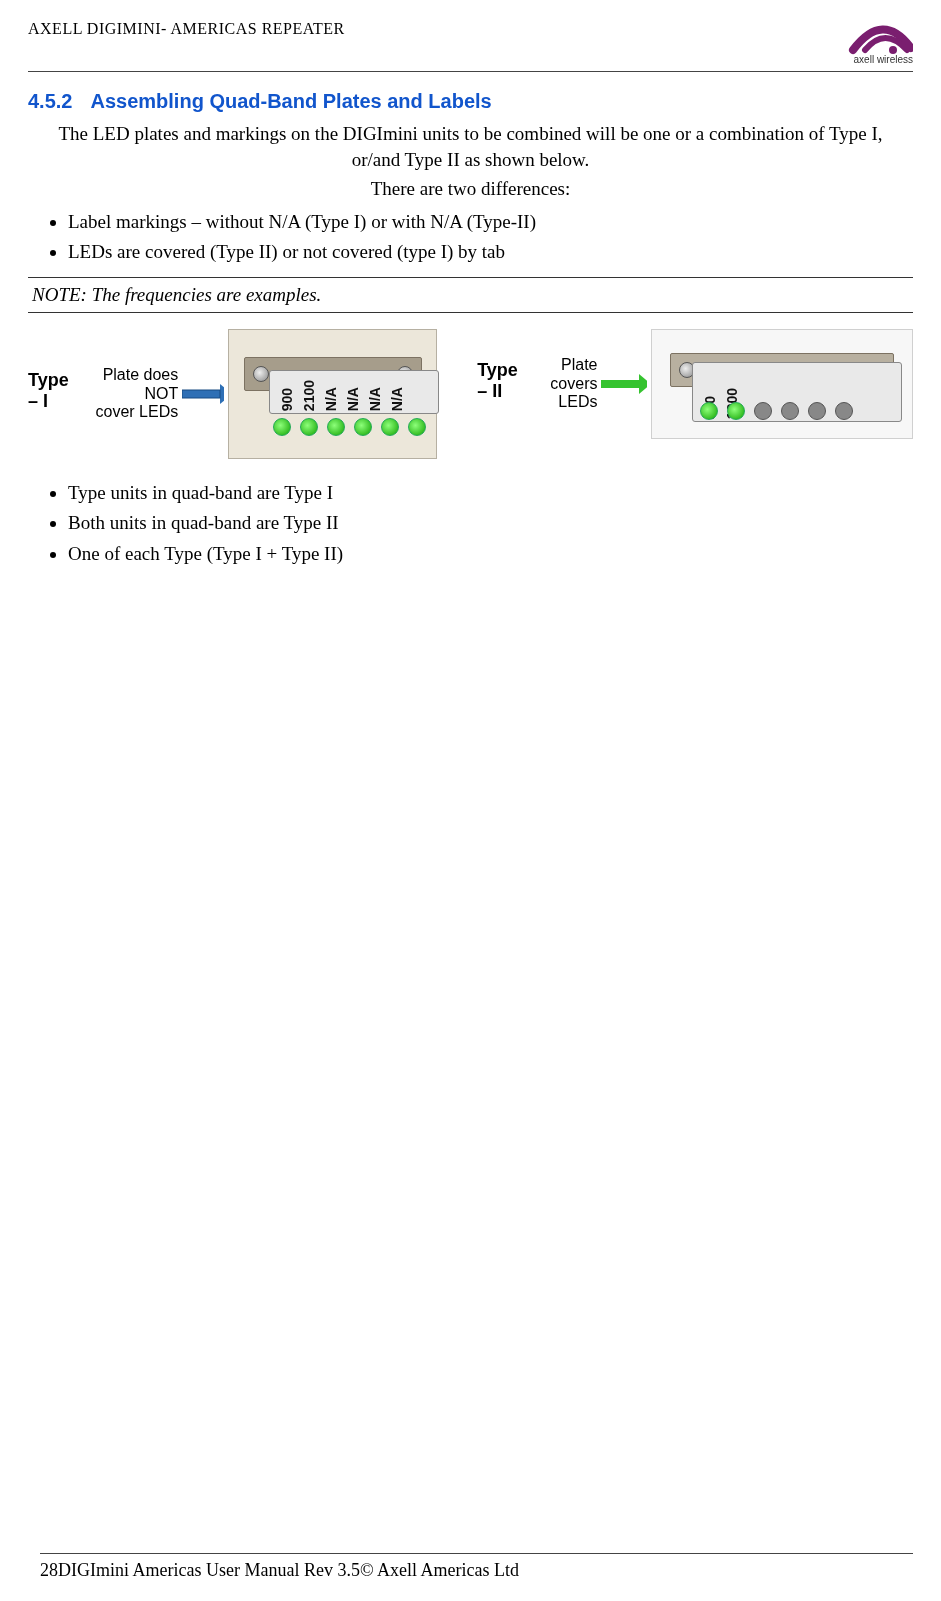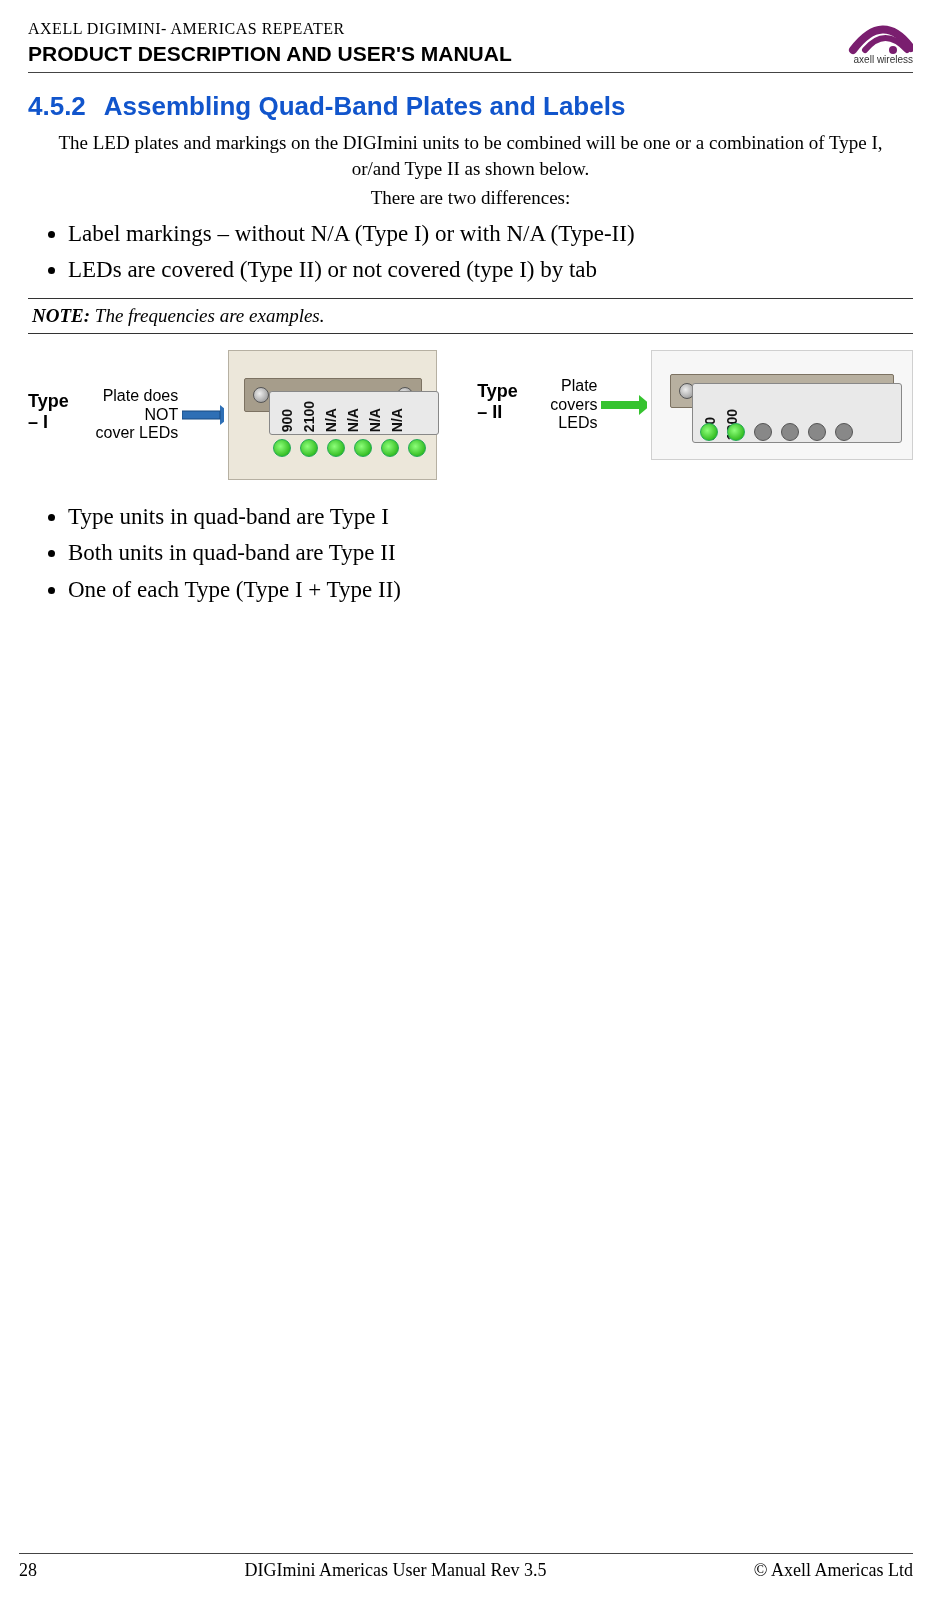--- a/index.html
+++ b/index.html
@@ -36,29 +36,29 @@
     margin-top: 4px;
   }
   .hr-top { border:none; border-top:1px solid #444; margin:6px 0 12px 0; }
   .logo { width:150px; text-align:right; }
   .logo svg { display:block; margin-left:auto; }
   .logo-text { font-family: Arial, sans-serif; font-size:10px; color:#333; text-align:right; margin-top:-2px; }
   .section-heading {
     font-family: Arial, Helvetica, sans-serif;
     color: #1155cc;
     font-weight: bold;
-    font-size: 26px;
+    font-size: 20px;
     margin: 18px 0 8px 0;
   }
   .sec-num { display:inline-block; margin-right:18px; }
   .body-text { font-size: 19px; line-height: 1.35; margin: 4px 16px; text-align: center; }
   ul.bullets { margin: 6px 0 10px 0; padding-left: 40px; }
-  ul.bullets li { font-size: 23px; line-height: 1.5; margin-bottom: 2px; }
+  ul.bullets li { font-size: 19px; line-height: 1.5; margin-bottom: 2px; }
   .note-box { border-top:1px solid #333; border-bottom:1px solid #333; padding:6px 4px; margin:10px 0 16px 0; font-size:19px; }
-  .note-label { font-style: italic; font-weight: bold; margin-top: 16px; }
+  .note-label { font-style: italic; font-weight: normal; margin-top: 16px; }
   .note-rest { font-style: italic; }
 
   .diagrams-row {
     display:flex; gap:40px; margin:10px 0 20px 0; align-items:flex-start;
   }
   .diagram-block { display:flex; flex-direction:row; align-items:center; }
   .type-title { font-family: Arial, sans-serif; font-weight:bold; font-size:18px; margin-bottom:6px; }
   .dia-wrap { display:flex; align-items:center; gap:4px; }
   .side-caption { font-family: Arial, sans-serif; font-size:16px; text-align:right; line-height:1.15; }
   .arrow-svg { display:block; }
@@ -79,34 +79,33 @@
     position:absolute; background:#e9e9e9; border:1px solid #888; border-radius:3px;
     display:flex; align-items:flex-end; padding:4px 6px 2px 6px; box-sizing:border-box;
   }
   .col { writing-mode: vertical-rl; transform: rotate(180deg); font-family: Arial, sans-serif; font-weight:bold; font-size:14px; margin:0 3px; color:#111; }
   .led-row { position:absolute; display:flex; gap:9px; }
   .led { width:16px; height:16px; border-radius:50%; border:1px solid #2a5; }
   .led.green { background:radial-gradient(circle at 40% 40%, #8dff7a, #12a300); }
   .led.blank { background:#888; border-color:#555; }
 
   .footer {
-    position:absolute; bottom:20px; left:19px; right:28px;
+    position:absolute; bottom:20px; left:40px; right:28px;
     border-top:1px solid #444;
-    display:flex; justify-content:space-between; font-size:18px; padding-top:6px;
+    display:flex; font-size:18px; padding-top:6px;
   }
 </style>
 </head>
 <body>
 
 <div class="page">
 
   <div class="header-row">
     <div class="header-left">
       <div class="product-line">AXELL DIGIMINI- AMERICAS REPEATER</div>
-      <div class="manual-title">PRODUCT DESCRIPTION AND USER'S MANUAL</div>
     </div>
     <div class="logo">
       <svg width="120" height="36" viewBox="0 0 120 36">
         <path d="M60 30 Q90 -10 118 28" stroke="#7a1e6f" stroke-width="8" fill="none" stroke-linecap="round"></path>
         <path d="M72 30 Q92 6 114 30" stroke="#7a1e6f" stroke-width="6" fill="none" stroke-linecap="round"></path>
         <circle cx="100" cy="30" r="4" fill="#7a1e6f"></circle>
       </svg>
       <div class="logo-text">axell wireless</div>
     </div>
   </div>

